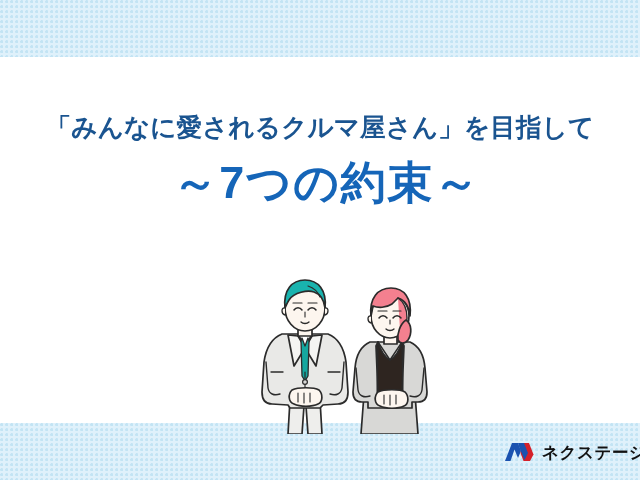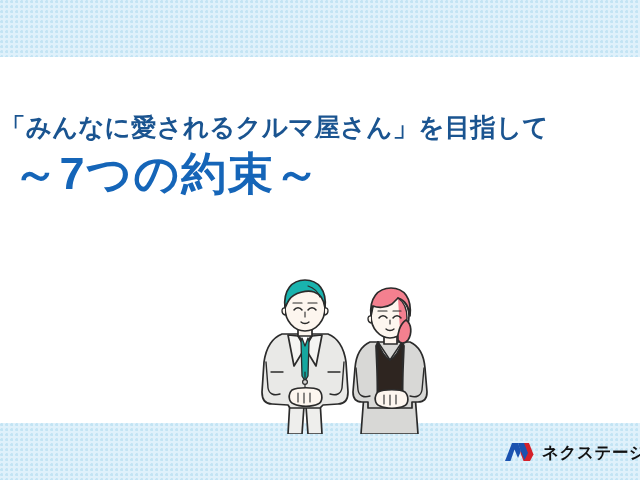--- a/index.html
+++ b/index.html
@@ -39,35 +39,35 @@
     top: 423px;
     height: 57px;
   }
 
   
   .headline-block {
     position: absolute;
     left: 0;
     top: 112px;
     width: 640px;
-    text-align: left;
+    text-align: center;
     z-index: 3;
   }
   .headline-primary {
     display: block;
     font-size: 25.5px;
     font-weight: bold;
     color: #1a5490;
     letter-spacing: 0.2px;
     line-height: 1.22;
     white-space: nowrap;
   }
   .headline-secondary {
     display: block;
-    margin-top: 4px;
+    margin-top: 13px;
     font-size: 45px;
     font-weight: bold;
     color: #1565b8;
     letter-spacing: 1.5px;
     line-height: 1.18;
     white-space: nowrap;
     padding-left: 13px;
   }
 
   

